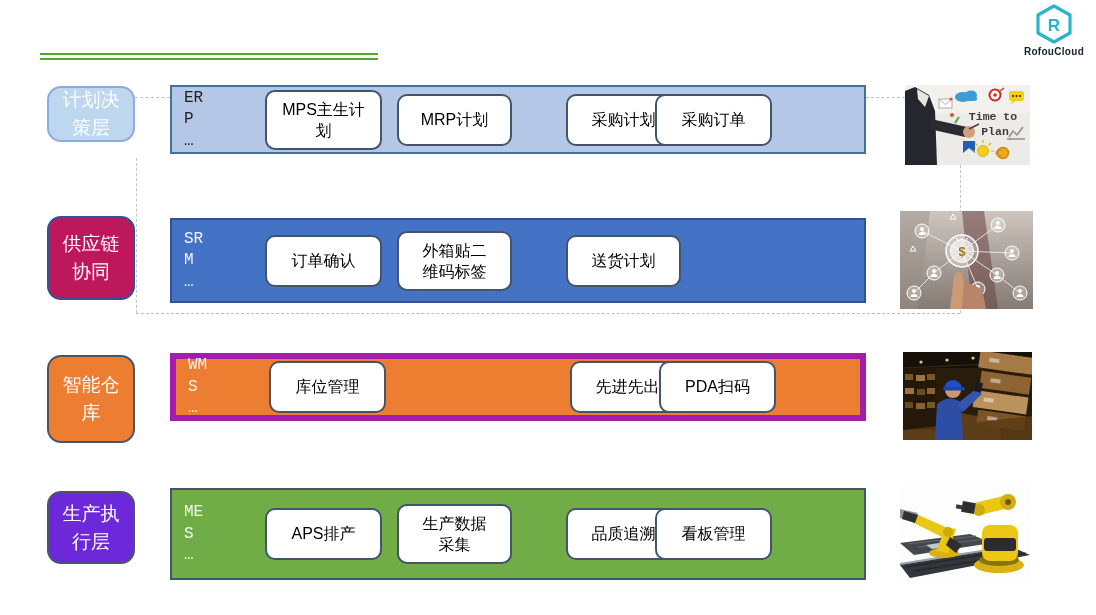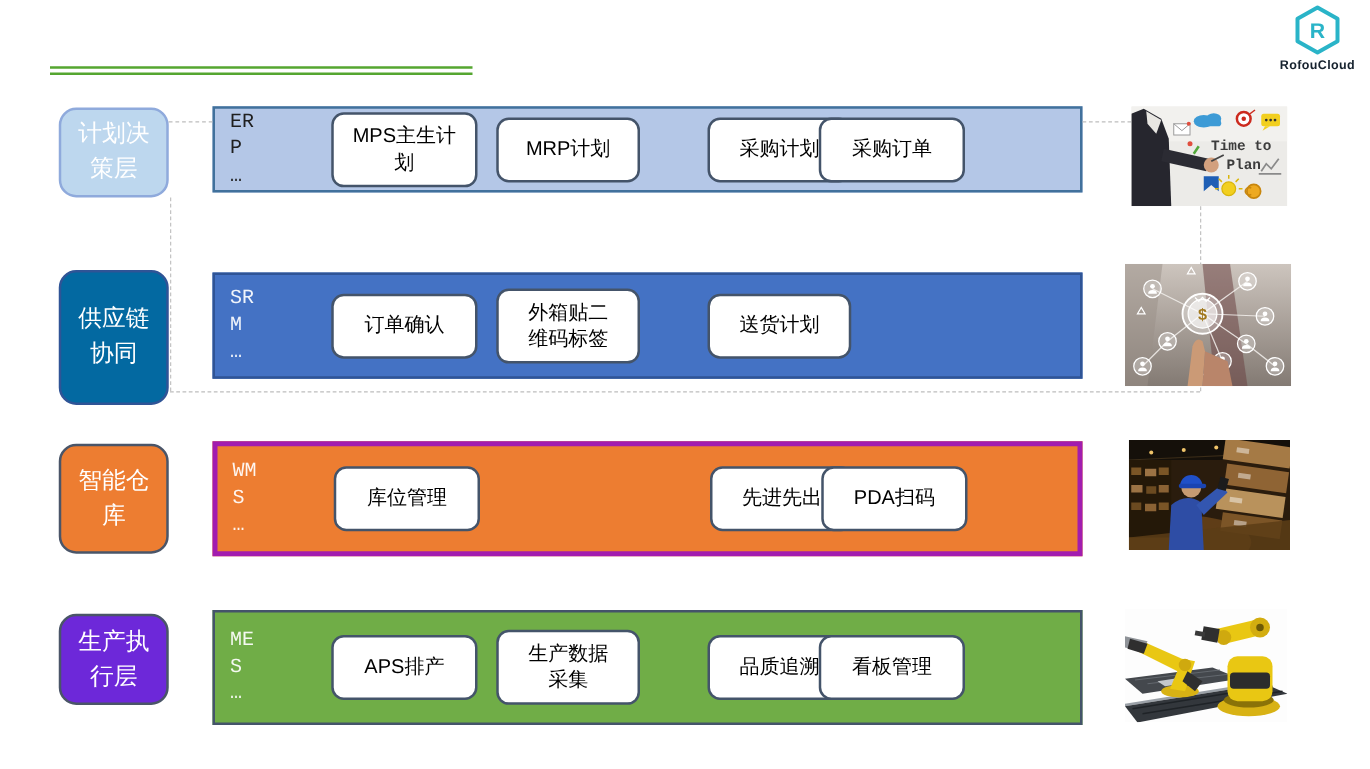--- a/index.html
+++ b/index.html
@@ -9,30 +9,30 @@
          font-size:25px;font-weight:bold;color:#FF0000;white-space:nowrap;}
   .title-rule{position:absolute;left:40px;top:53px;width:338px;height:3px;
               border-top:2px solid #55A630;border-bottom:2px solid #55A630;}
   .logo{position:absolute;left:1022px;top:4px;width:64px;text-align:center;}
   .logo-text{font-size:10px;font-weight:bold;color:#16222E;letter-spacing:.3px;margin-top:-2px;}
 
   
   .chip{position:absolute;left:47px;width:88px;box-sizing:border-box;border:2px solid;
         border-radius:14px;display:flex;align-items:center;justify-content:center;
         color:#fff;font-size:19px;line-height:1.45;text-align:center;white-space:pre-line;}
-  .r1 .chip{top:86px;height:72px;background:#BDD7EE;border-color:#8FAADC;}
-  .r2 .chip{top:216px;height:108px;background:#0369a1;border-color:#2F5496;}
+  .r1 .chip{top:86px;height:56px;background:#BDD7EE;border-color:#8FAADC;}
+  .r2 .chip{top:216px;height:84px;background:#be185d;border-color:#2F5496;}
   .r3 .chip{top:355px;height:88px;background:#ED7D31;border-color:#4A5568;}
   .r4 .chip{top:491px;height:73px;background:#6d28d9;border-color:#4A5568;}
 
   
   .bar{position:absolute;left:170px;width:696px;box-sizing:border-box;}
   .r1 .bar{top:85px;height:69px;background:#B4C7E7;border:2px solid #41719C;padding-left:36px;}
   .r2 .bar{top:218px;height:85px;background:#4472C4;border:2px solid #2F5496;}
-  .r3 .bar{top:353px;height:92px;background:#ED7D31;border:4px solid #a21caf;}
+  .r3 .bar{top:353px;height:68px;background:#ED7D31;border:6px solid #a21caf;}
   .r4 .bar{top:488px;height:92px;background:#70AD47;border:2px solid #44546A;}
 
   .sys{position:absolute;left:12px;top:50%;transform:translateY(-50%);
        font-family:"Liberation Mono","DejaVu Sans Mono",monospace;
        font-size:16px;line-height:1.35;white-space:pre-line;}
   .r1 .sys{color:#1F1F1F;}
   .r2 .sys,.r3 .sys,.r4 .sys{color:rgba(255,255,255,.92);}
 
   
   .item{position:absolute;top:50%;transform:translateY(-50%);box-sizing:border-box;

